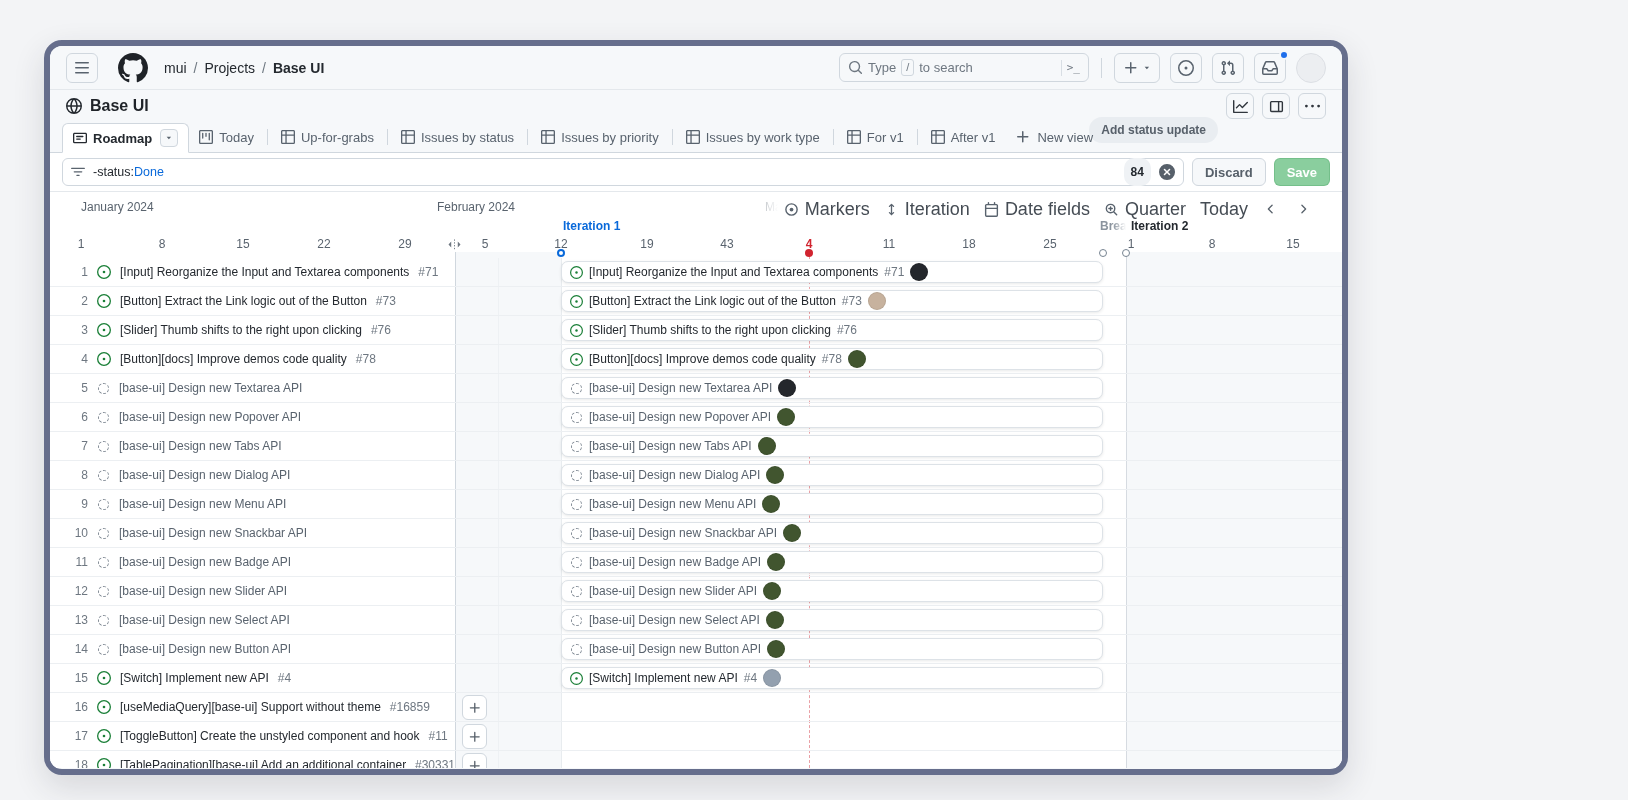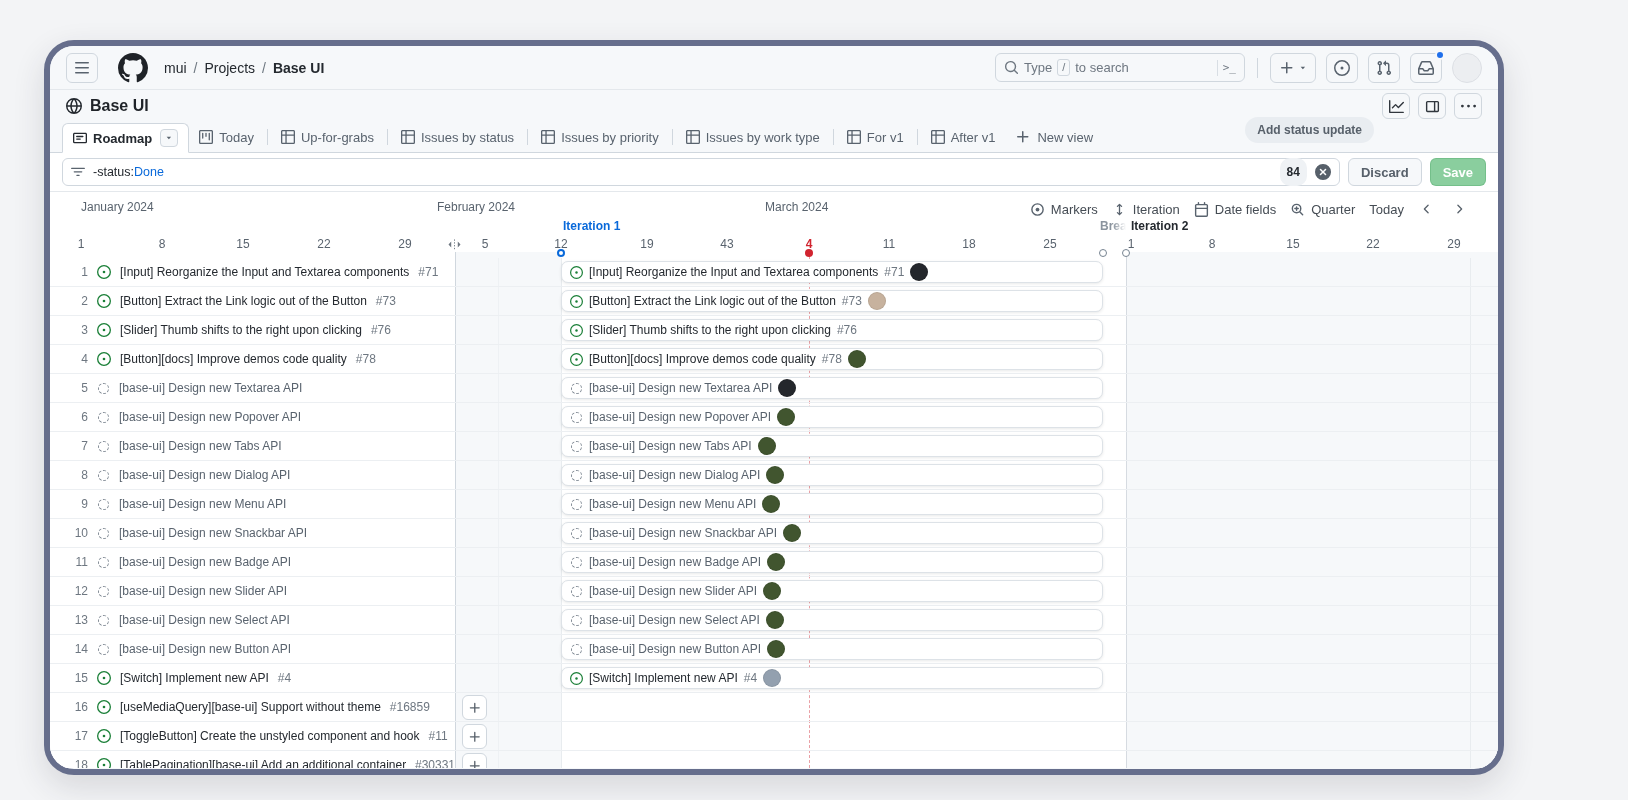--- a/index.html
+++ b/index.html
@@ -1,20 +1,20 @@
 <!DOCTYPE html>
 <html><head>
 <meta charset="utf-8">
 <style>
   * { box-sizing: border-box; }
   html,body { margin:0; padding:0; width:1628px; height:800px; overflow:hidden;
     font-family:"Liberation Sans","DejaVu Sans",sans-serif; background:#f3f4f6; }
   .canvas { position:relative; width:1628px; height:800px; }
-  .window { position:absolute; left:44px; top:40px; width:1460px; height:735px;
-    border:6px solid #666e8c; border-radius:30px; background:#f6f8fa; overflow:hidden;
+  .window { position:absolute; left:44px; top:40px; width:1304px; height:735px;
+    border:6px solid #666e8c; border-radius:18px; background:#f6f8fa; overflow:hidden;
     box-shadow:0 12px 32px rgba(40,45,60,.14); }
   .spacer { flex:1; }
   svg { display:block; }
 
   
   .topbar { height:44px; display:flex; align-items:center; padding:0 16px; gap:10px;
     background:#f6f8fa; border-bottom:1px solid #e4e8ec; }
   .icon-btn { display:flex; align-items:center; justify-content:center; width:32px; height:30px;
     border:1px solid #d0d7de; border-radius:6px; color:#59636e; background:transparent; padding:0; cursor:pointer; }
   .gh-logo { width:30px; height:30px; color:#1f2328; margin:0 6px 0 10px; }
@@ -82,21 +82,21 @@
   .m-label.faded { width:50px; overflow:hidden; opacity:.55;
     -webkit-mask-image:linear-gradient(90deg,#000 55%,transparent); mask-image:linear-gradient(90deg,#000 55%,transparent); }
   .iter { position:absolute; top:27px; font-size:12px; font-weight:700; color:#24292f; white-space:nowrap; }
   .iter.current { color:#0969da; }
   .iter.clipped { color:#8b949e; font-weight:600; width:26px; overflow:hidden;
     -webkit-mask-image:linear-gradient(90deg,#000 50%,transparent); mask-image:linear-gradient(90deg,#000 50%,transparent); }
   .tick { position:absolute; top:45px; font-size:12px; color:#59636e; transform:translateX(-50%); }
   .tick.today { color:#d1242f; font-weight:700; }
   .resize-handle { position:absolute; top:45px; left:397px; color:#6e7781; cursor:col-resize; }
   .tl-toolbar { position:absolute; top:5px; right:30px; height:24px; display:flex; align-items:center;
-    gap:14px; font-size:13px; color:#454c54; z-index:6; padding-left:46px;
+    gap:14px; font-size:18px; color:#454c54; z-index:6; padding-left:46px;
     background:linear-gradient(90deg, rgba(255,255,255,0), #ffffff 40px); }
   .titem { display:flex; align-items:center; gap:6px; cursor:pointer; white-space:nowrap; }
   .titem .t-ic { color:#59636e; }
   .chev { color:#57606a; background:none; border:none; padding:0 2px; display:flex; cursor:pointer; }
 
   .rows { position:absolute; left:0; right:0; top:66px; }
   .row { position:absolute; left:0; right:0; height:29px; border-bottom:1px solid #eceff2; }
   .row-table { position:absolute; left:0; top:0; width:405px; height:28px; background:#fff;
     display:flex; align-items:center; gap:9px; padding-left:14px; font-size:12px; cursor:pointer; }
   .row-num { width:24px; text-align:right; color:#6e7781; font-size:12px; flex:none; }

